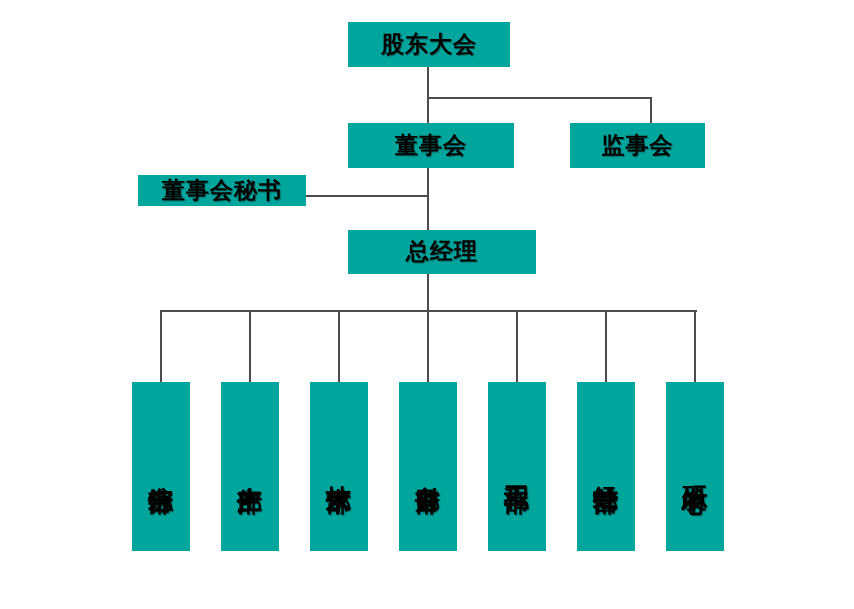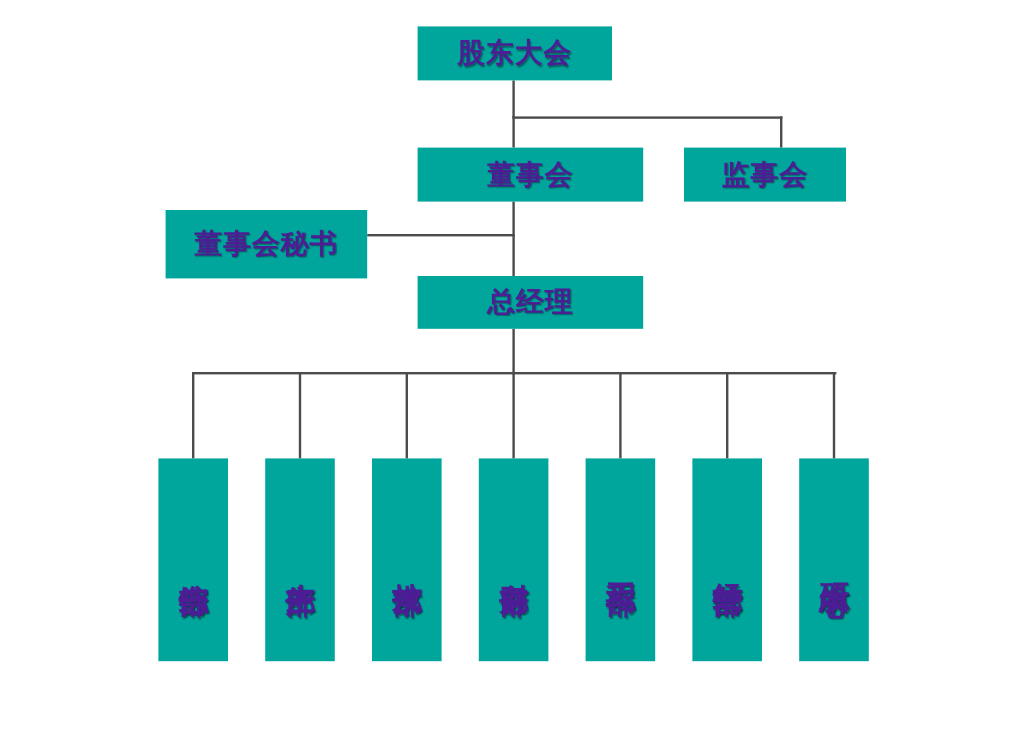--- a/index.html
+++ b/index.html
@@ -13,21 +13,21 @@
   #chart-canvas {
     position: relative;
     width: 854px;
     height: 609px;
     background: #ffffff;
     overflow: hidden;
   }
   .node {
     position: absolute;
     background: #00A59C;
-    color: #4c1d95;
+    color: #000000;
     display: flex;
     align-items: center;
     justify-content: center;
     text-align: right;
     font-weight: bold;
     letter-spacing: 1px;
     text-shadow: 1px 1px 1px rgba(0,0,0,0.38);
     box-sizing: border-box;
     z-index: 3;
   }
@@ -72,25 +72,25 @@
   <div class="conn conn-v" style="left:160px; top:310px; height:72px;"></div>
   <div class="conn conn-v" style="left:249px; top:310px; height:72px;"></div>
   <div class="conn conn-v" style="left:338px; top:310px; height:72px;"></div>
   <div class="conn conn-v" style="left:427px; top:310px; height:72px;"></div>
   <div class="conn conn-v" style="left:516px; top:310px; height:72px;"></div>
   <div class="conn conn-v" style="left:605px; top:310px; height:72px;"></div>
   <div class="conn conn-v" style="left:694px; top:310px; height:72px;"></div>
 
   <div class="node node-h" style="left:348px; top:22px; width:162px; height:45px;">股东大会</div>
 
-  <div class="node node-h" style="left:348px; top:123px; width:188px; height:45px;">董事会</div>
+  <div class="node node-h" style="left:348px; top:123px; width:166px; height:45px;">董事会</div>
 
   <div class="node node-h" style="left:570px; top:123px; width:135px; height:45px;">监事会</div>
 
-  <div class="node node-h" style="left:138px; top:175px; width:168px; height:57px;">董事会秘书</div>
+  <div class="node node-h" style="left:138px; top:175px; width:168px; height:31px;">董事会秘书</div>
 
   <div class="node node-h" style="left:348px; top:230px; width:188px; height:44px;">总经理</div>
 
   <div class="node node-v" style="left:132px; top:382px; width:58px; height:169px;">综合部</div>
 
   <div class="node node-v" style="left:221px; top:382px; width:58px; height:169px;">生产部</div>
 
   <div class="node node-v" style="left:310px; top:382px; width:58px; height:169px;">技术部</div>
 
   <div class="node node-v" style="left:399px; top:382px; width:58px; height:169px;">财务部</div>

